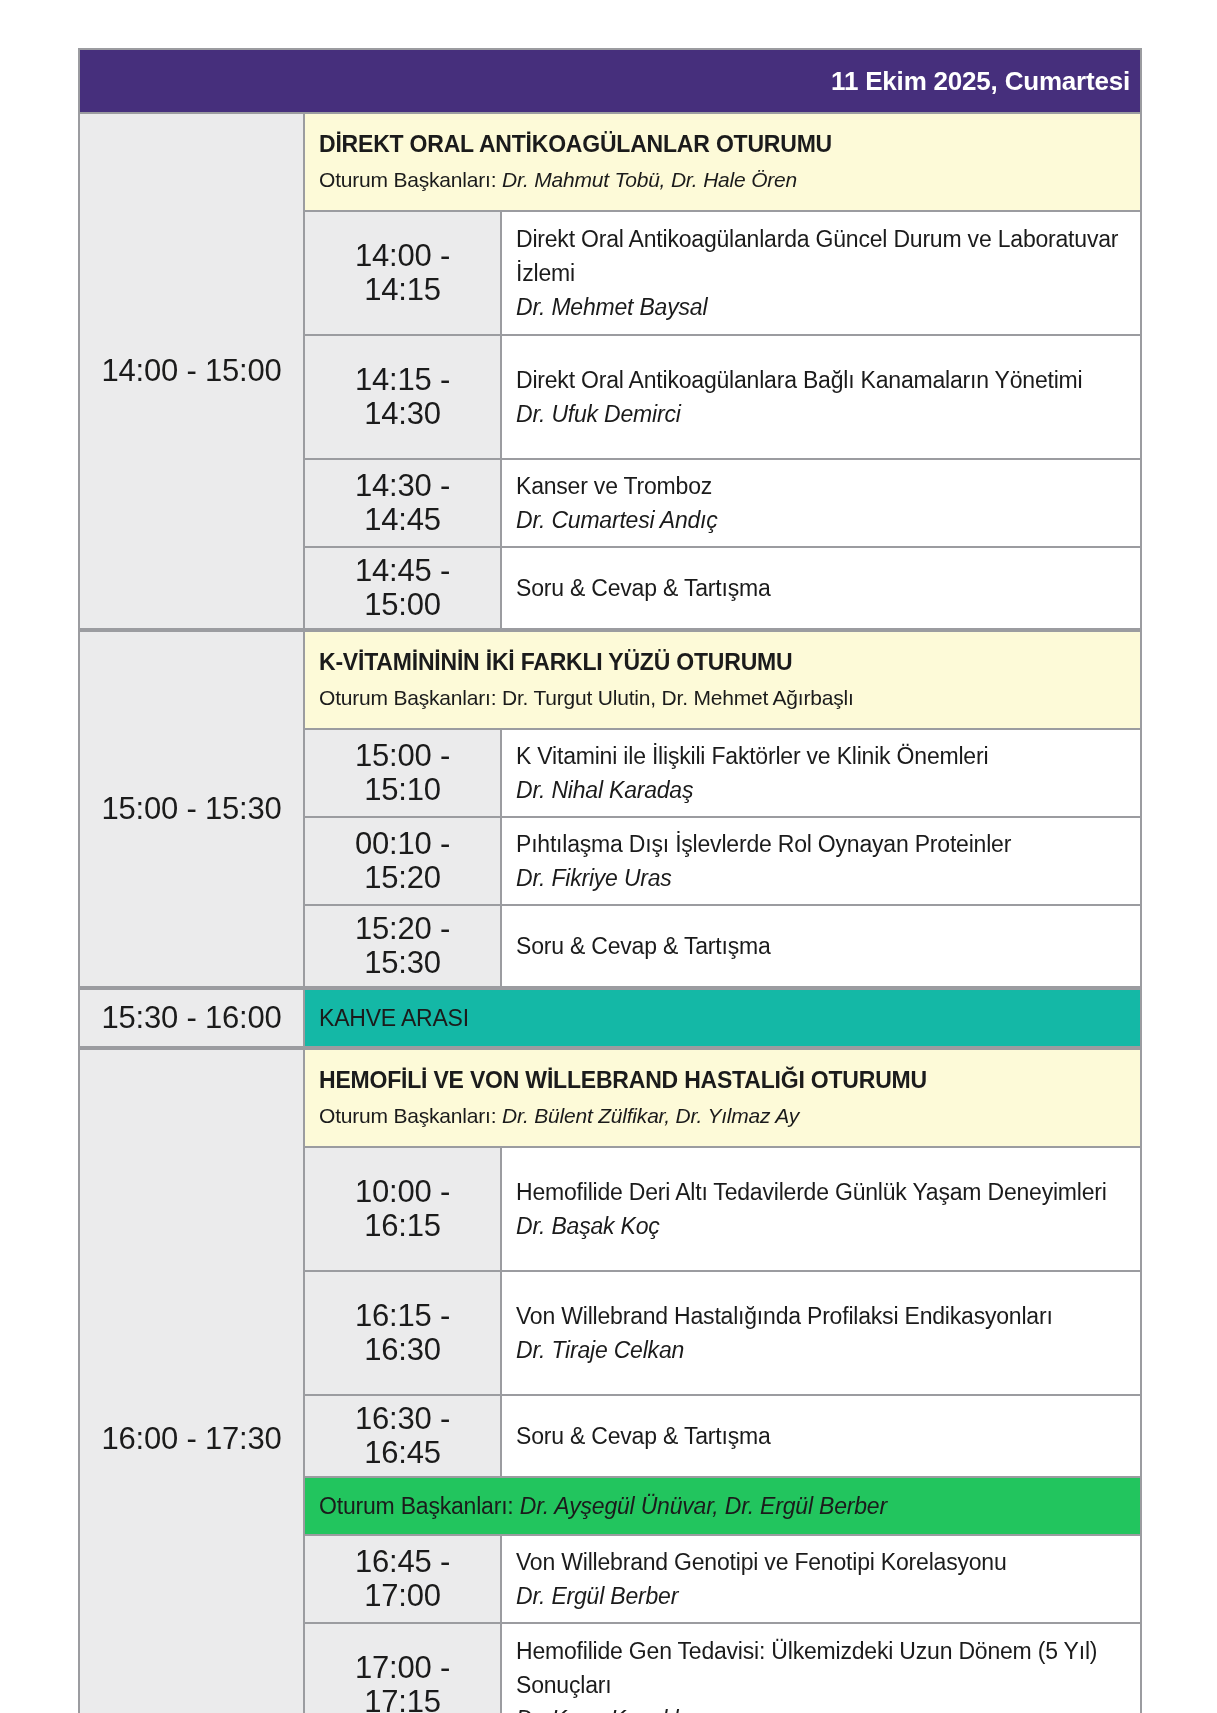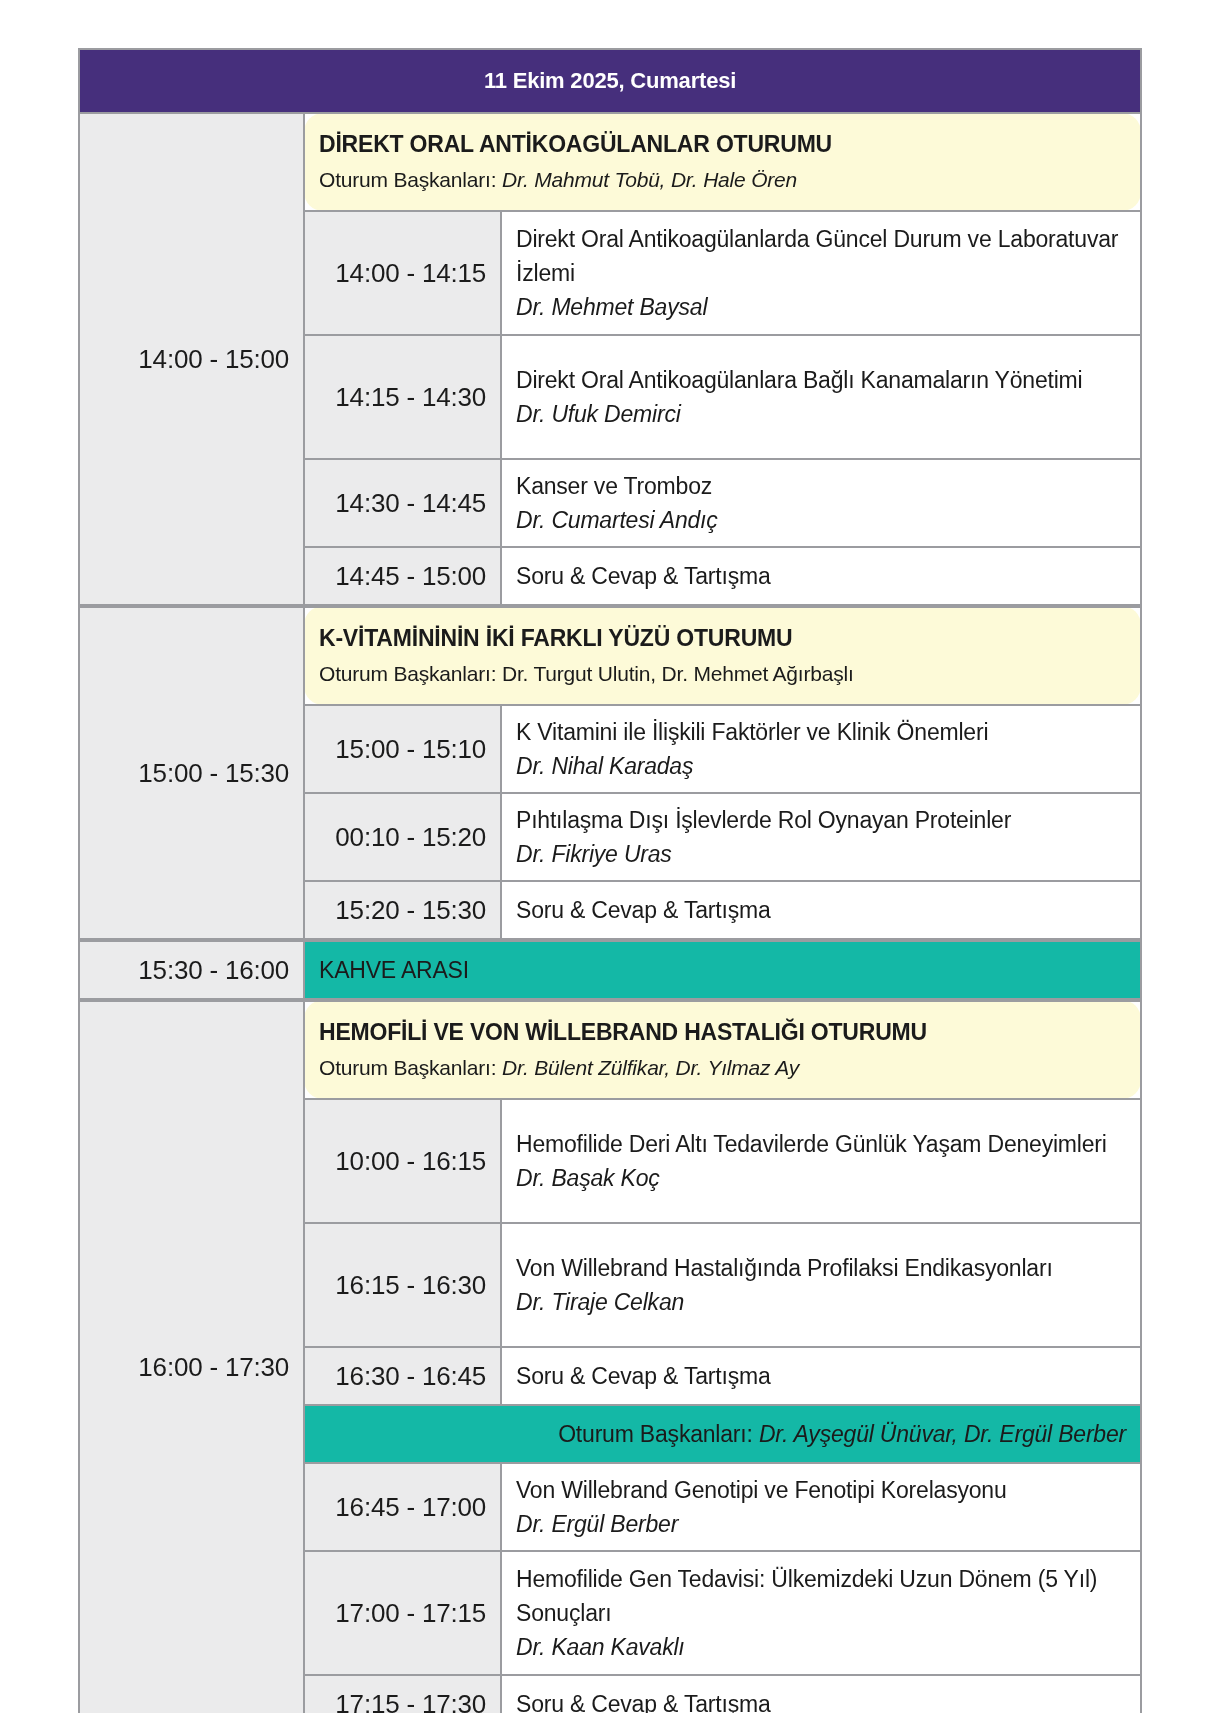--- a/index.html
+++ b/index.html
@@ -25,52 +25,51 @@
     vertical-align:middle;
     font-size:23px;
     line-height:34px;
     letter-spacing:-0.2px;
   }
   tr.sec-start td{border-top-width:4px;}
   td.day{
     background:#462f7c;
     color:#ffffff;
     font-weight:bold;
-    font-size:22px;
-    text-align:center;
+    font-size:26px;
+    text-align:right;
     height:54px;
     padding:4px 10px;
   }
   td.time-outer,td.time-inner{
     background:#ebebec;
-    text-align:right;
-    font-size:26px;
+    text-align:center;
+    font-size:31px;
   }
   td.session-head{
     background:#fdfad8;
     text-align:left;
     height:84px;
-    border-radius:19px;
   }
   .session-title{font-weight:bold;font-size:23px;line-height:36px;}
   .chairs{font-size:21px;line-height:36px;}
   .it{font-style:italic;}
   td.content{background:#ffffff;text-align:left;}
   td.break-cell{
     background:#14b8a6;
     text-align:left;
     height:44px;
   }
   .speaker{font-style:italic;}
   .h1{height:44px;}
   .h2{height:74px;border-radius:25px;}
   .h3{height:110px;}
   td.chairs-band{
-    background:#14b8a6;
-    text-align:right;
+    background:#22c55e;
+    text-align:left;
     height:44px;
   }
 </style>
 </head>
 <body>
 
 <div class="page">
   <table class="schedule">
     <colgroup>
         <col class="c1">

